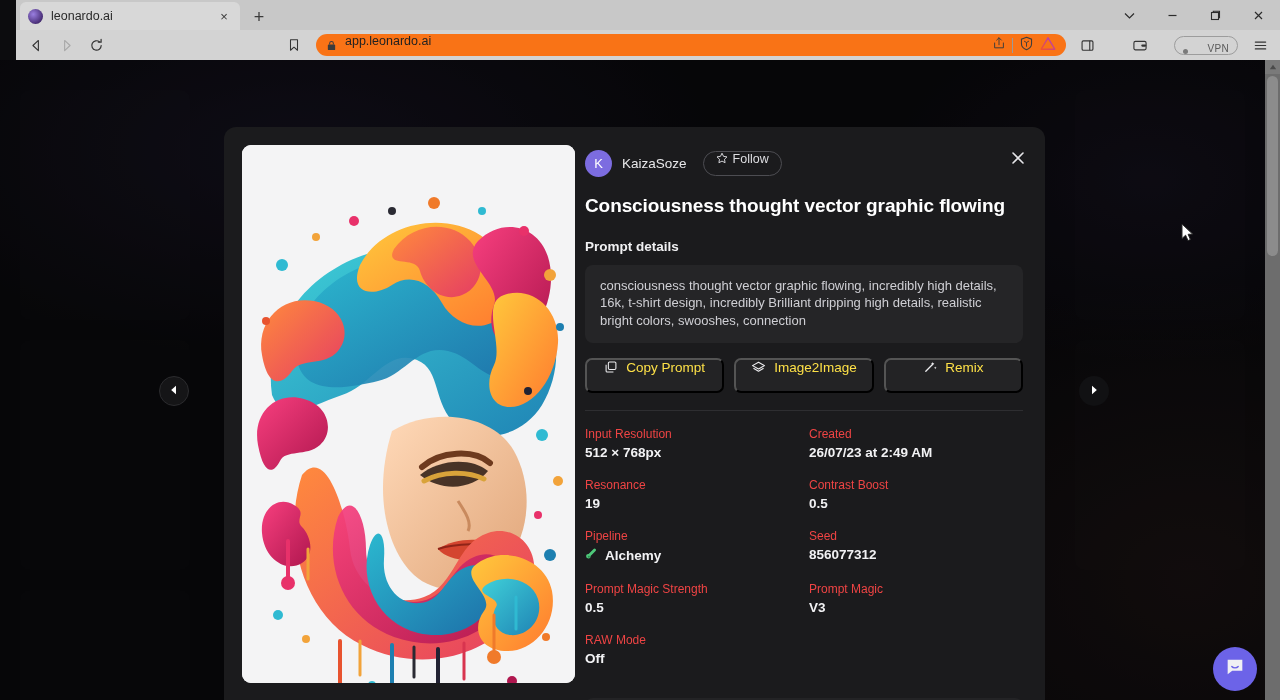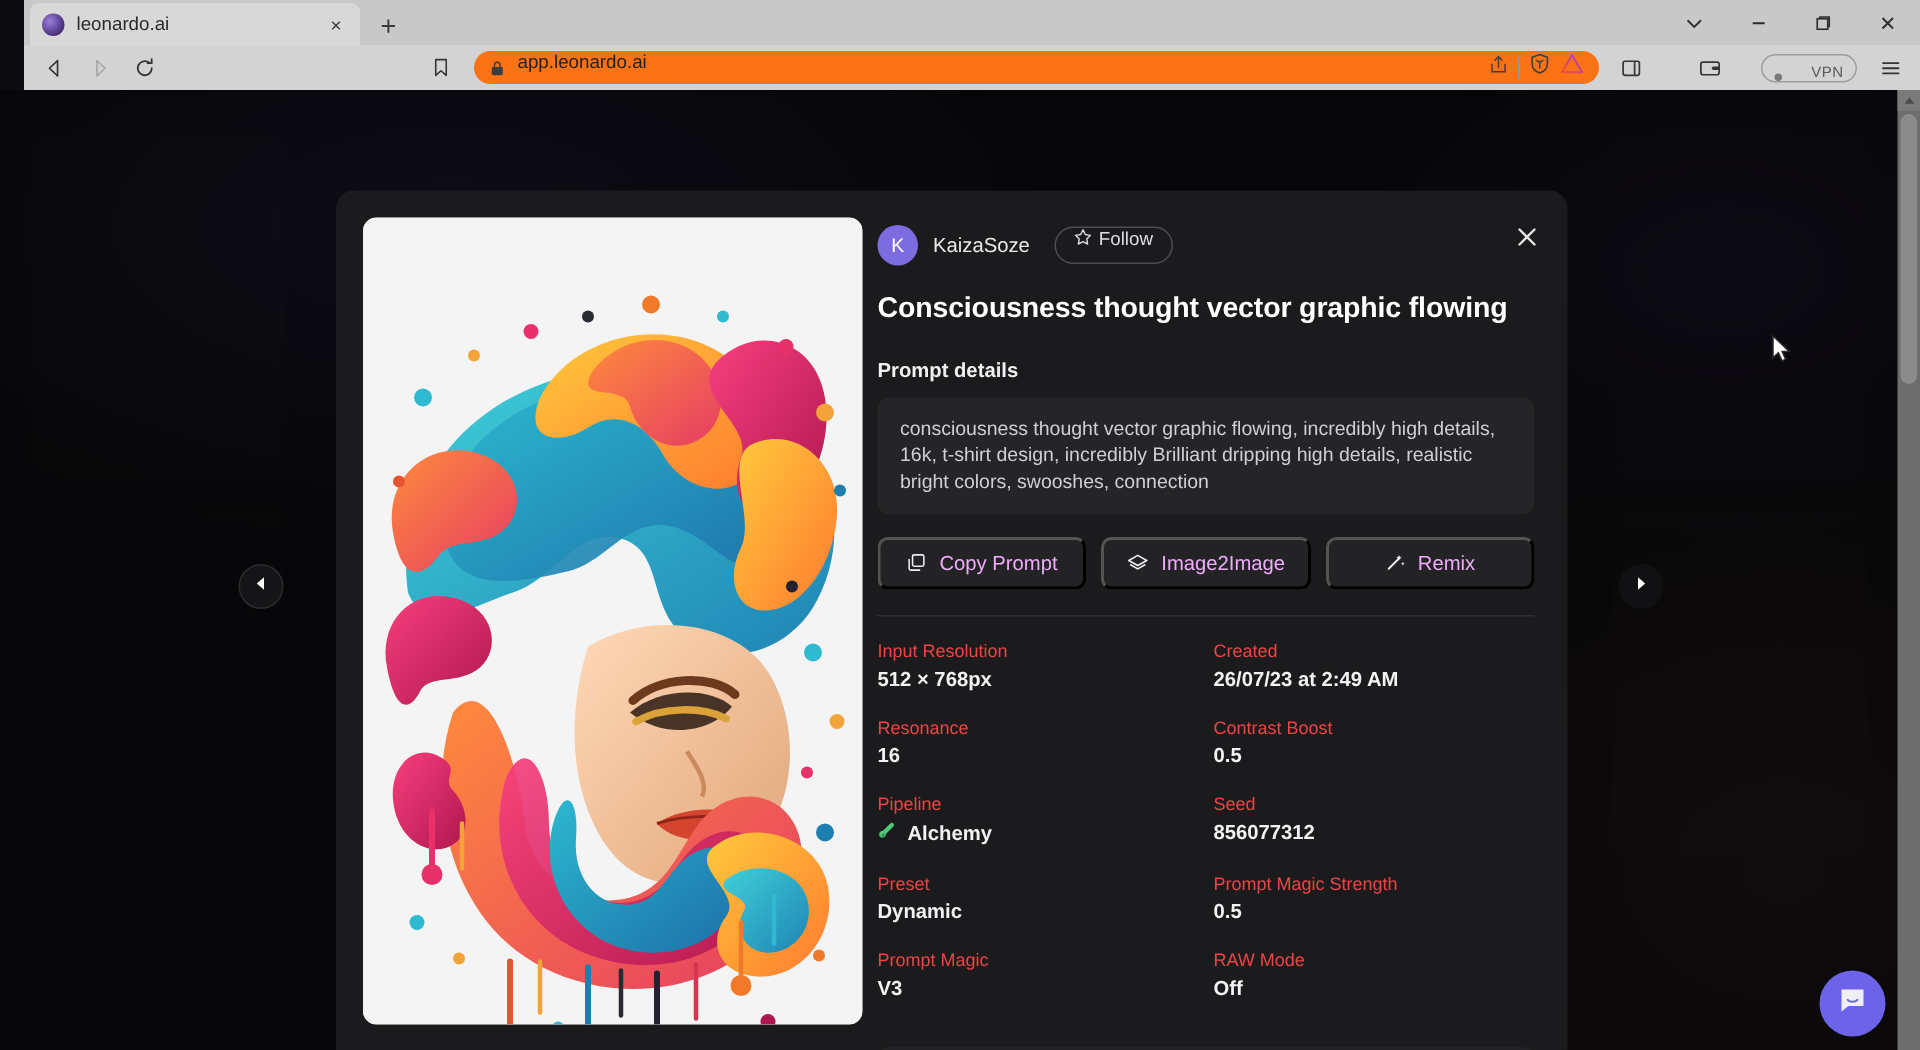--- a/index.html
+++ b/index.html
@@ -155,22 +155,22 @@
   }
   .prompt-box {
     margin-top: 11px; background: #252527; border-radius: 8px;
     padding: 12px 15px 14px;
     color: #cfcfd4; font-size: 13px; line-height: 1.33;
   }
 
   .action-row { margin-top: 15px; display: flex; gap: 10px; }
   .action-btn {
     flex: 1 1 0; height: 35px; background: #232325; border-radius: 7px;
-    display: flex; align-items: center; justify-content: center; gap: 8px;
-    color: #f0abfc; font-size: 13.5px;
+    display: flex; align-items: flex-start; justify-content: center; gap: 8px;
+    color: #fde047; font-size: 13.5px;
   }
   .action-btn svg { display: block; }
 
   .divider { margin-top: 17px; height: 1px; background: #2e2e31; }
 
   .meta-grid {
     margin-top: 16px;
     display: grid; grid-template-columns: 1fr 1fr;
     row-gap: 18px; column-gap: 10px;
   }
@@ -512,21 +512,21 @@
           <div>
             <div class="meta-key">Input Resolution</div>
             <div class="meta-val">512 × 768px</div>
           </div>
           <div>
             <div class="meta-key">Created</div>
             <div class="meta-val">26/07/23 at 2:49 AM</div>
           </div>
           <div>
             <div class="meta-key">Resonance</div>
-            <div class="meta-val">16</div>
+            <div class="meta-val">19</div>
           </div>
           <div>
             <div class="meta-key">Contrast Boost</div>
             <div class="meta-val">0.5</div>
           </div>
           <div>
             <div class="meta-key">Pipeline</div>
             <div class="meta-val">
               <span class="alchemy-icon">
                 <svg width="14" height="14" viewBox="0 0 16 16">
@@ -535,24 +535,20 @@
                   </svg>
               </span>
               <span>Alchemy</span>
             </div>
           </div>
           <div>
             <div class="meta-key">Seed</div>
             <div class="meta-val">856077312</div>
           </div>
           <div>
-            <div class="meta-key">Preset</div>
-            <div class="meta-val">Dynamic</div>
-          </div>
-          <div>
             <div class="meta-key">Prompt Magic Strength</div>
             <div class="meta-val">0.5</div>
           </div>
           <div>
             <div class="meta-key">Prompt Magic</div>
             <div class="meta-val">V3</div>
           </div>
           <div>
             <div class="meta-key">RAW Mode</div>
             <div class="meta-val">Off</div>

